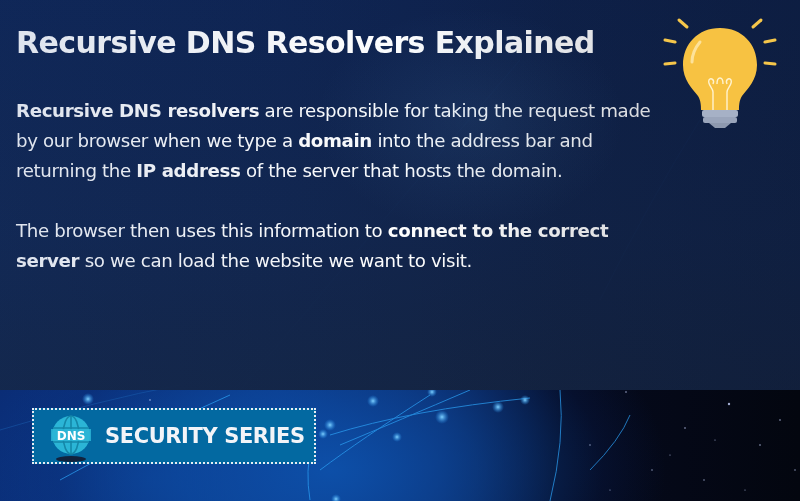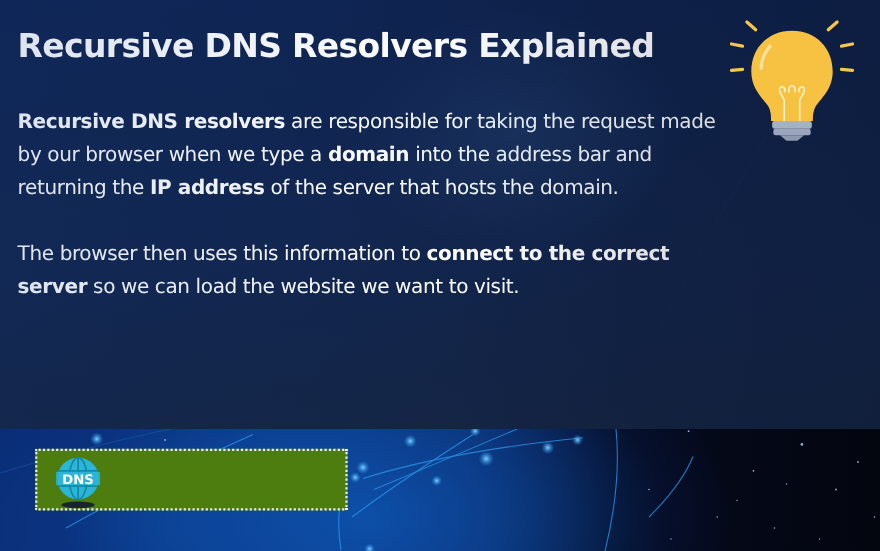--- a/index.html
+++ b/index.html
@@ -43,21 +43,21 @@
       letter-spacing: -0.35px;
     }
     .body-text p { margin: 0; }
     .body-text p + p { margin-top: 30px; }
     .body-text b { font-weight: bold; }
     
     .bulb { position: absolute; left: 655px; top: 10px; width: 130px; height: 120px; }
     
     .badge {
       position: absolute; left: 32px; top: 408px; width: 284px; height: 56px;
-      background: #4d7c0f;
+      background: #0369a1;
       border: 2px dotted #e8ecf4;
       display: flex; align-items: center;
     }
     .badge .globe { position: absolute; left: 14px; top: 4px; width: 46px; height: 50px; }
     .badge .label {
       position: absolute; left: 71px; top: 14px;
       font-family: "DejaVu Sans", sans-serif;
       font-weight: bold; font-size: 21px; color: #f2f4f8; letter-spacing: -0.4px;
       white-space: nowrap;
     }
@@ -158,13 +158,14 @@
       <g stroke="#1587a8" stroke-width="1.6" fill="none">
         <ellipse cx="23" cy="21" rx="8" ry="19"></ellipse>
         <line x1="23" y1="2" x2="23" y2="40"></line>
         <line x1="5" y1="14" x2="41" y2="14"></line>
         <line x1="5" y1="28" x2="41" y2="28"></line>
       </g>
       <rect x="3" y="15" width="40" height="12" fill="#2bb5d6" opacity="0.85"></rect>
       <text x="23" y="26" text-anchor="middle" font-family="DejaVu Sans, sans-serif" font-size="12" font-weight="bold" fill="#ffffff">DNS</text>
     </svg>
   </div>
+  <span class="label">SECURITY SERIES</span>
 </div>
 
 </body></html>

